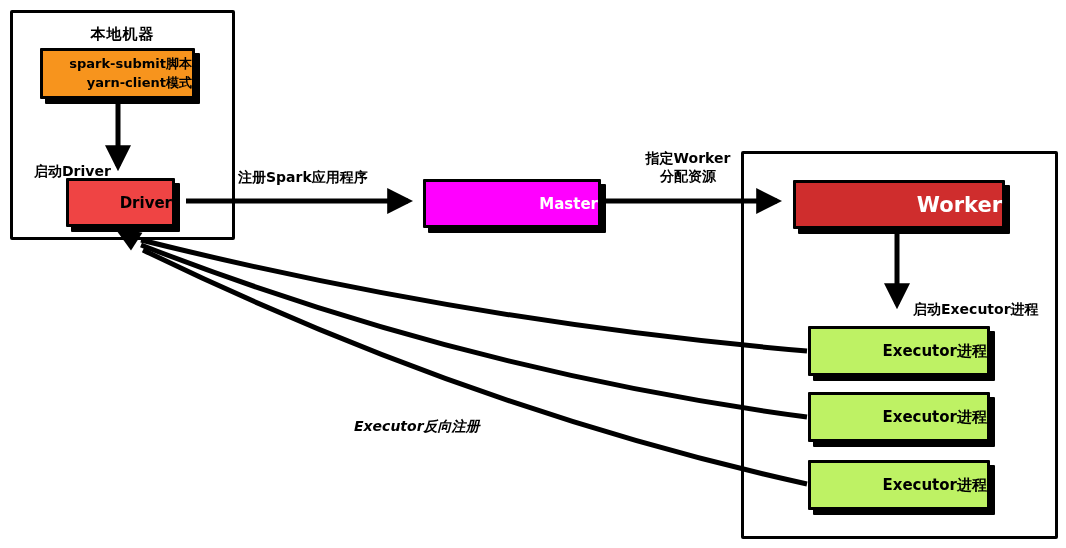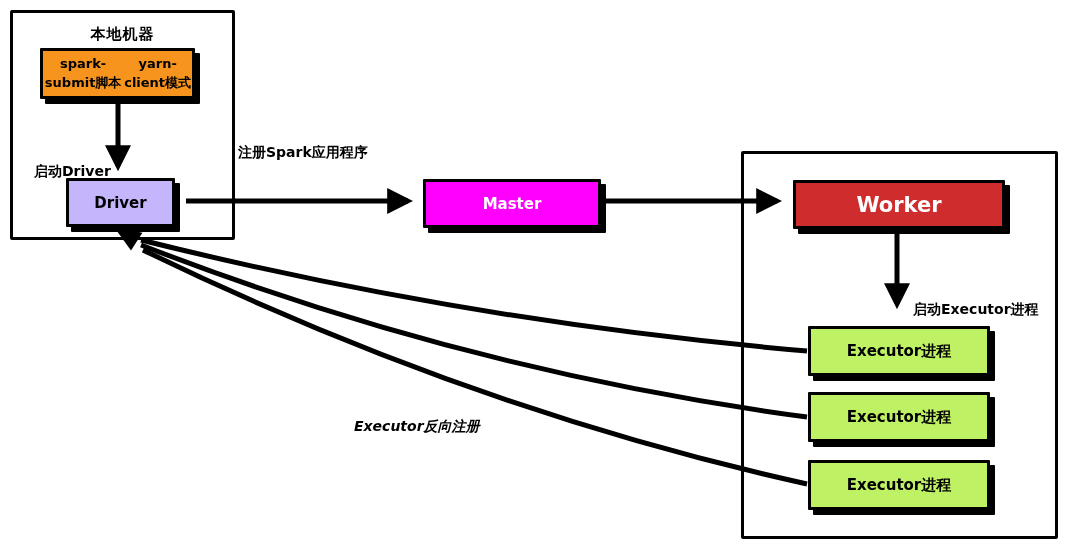--- a/index.html
+++ b/index.html
@@ -10,32 +10,32 @@
   .connectors{position:absolute;left:0;top:0;width:1066px;height:548px;}
   .container-box{position:absolute;border:3px solid #000;background:transparent;}
   #local-machine{left:10px;top:10px;width:219px;height:224px;border-radius:2px;}
   #worker-node{left:741px;top:151px;width:311px;height:382px;border-radius:2px;}
   .container-label{
     position:absolute;top:12px;left:0;width:100%;text-align:center;
     font-weight:bold;font-size:15px;color:#000;letter-spacing:1px;
   }
   .node{
     position:absolute;border:3px solid #000;box-shadow:5px 5px 0 #000;
-    display:flex;flex-direction:row;align-items:center;justify-content:center;
+    display:flex;flex-direction:column;align-items:flex-end;justify-content:center;
     font-weight:bold;color:#000;text-align:center;border-radius:1px;
   }
   #spark-submit{left:40px;top:48px;width:149px;height:45px;background:#F7941D;font-size:13px;line-height:1.4;}
-  #driver{left:66px;top:178px;width:103px;height:43px;background:#c4b5fd;font-size:15px;}
+  #driver{left:66px;top:178px;width:103px;height:43px;background:#ef4444;font-size:15px;}
   #master{left:423px;top:179px;width:172px;height:43px;background:#FF00FF;color:#fff;font-size:15px;}
   #worker{left:793px;top:180px;width:206px;height:43px;background:#CF2D2D;color:#fff;font-size:21px;}
   .executor{left:808px;width:176px;height:44px;background:#bef264;font-size:15px;}
   #executor-1{top:326px;} #executor-2{top:392px;} #executor-3{top:460px;}
   .edge-label{position:absolute;font-weight:bold;font-size:14px;color:#000;white-space:nowrap;}
   #lbl-launch-driver{left:34px;top:131px;margin-top:32px;}
-  #lbl-register-app{left:238px;top:144px;}
+  #lbl-register-app{left:238px;top:169px;}
   #lbl-assign-worker{left:634px;top:150px;width:108px;text-align:center;white-space:normal;line-height:1.25;}
   #lbl-launch-executors{left:913px;top:265px;margin-top:36px;}
   #lbl-reverse-register{left:354px;top:418px;font-style:italic;}
 </style>
 </head>
 <body>
 
 <div class="stage">
 
   <svg class="connectors" viewBox="0 0 1066 548" xmlns="http://www.w3.org/2000/svg">
@@ -84,18 +84,22 @@
     <span>Executor进程</span>
   </div>
   <div class="node executor" id="executor-3">
     <span>Executor进程</span>
   </div>
 
   <div class="edge-label" id="lbl-launch-driver">启动Driver</div>
 
   <div class="edge-label" id="lbl-register-app">注册Spark应用程序</div>
 
+  <div class="edge-label" id="lbl-assign-worker">
+    <div>指定Worker</div>
+    <div>分配资源</div>
+  </div>
 
   <div class="edge-label" id="lbl-launch-executors">启动Executor进程</div>
 
   <div class="edge-label" id="lbl-reverse-register">Executor反向注册</div>
 
 </div>
 
 </body></html>

